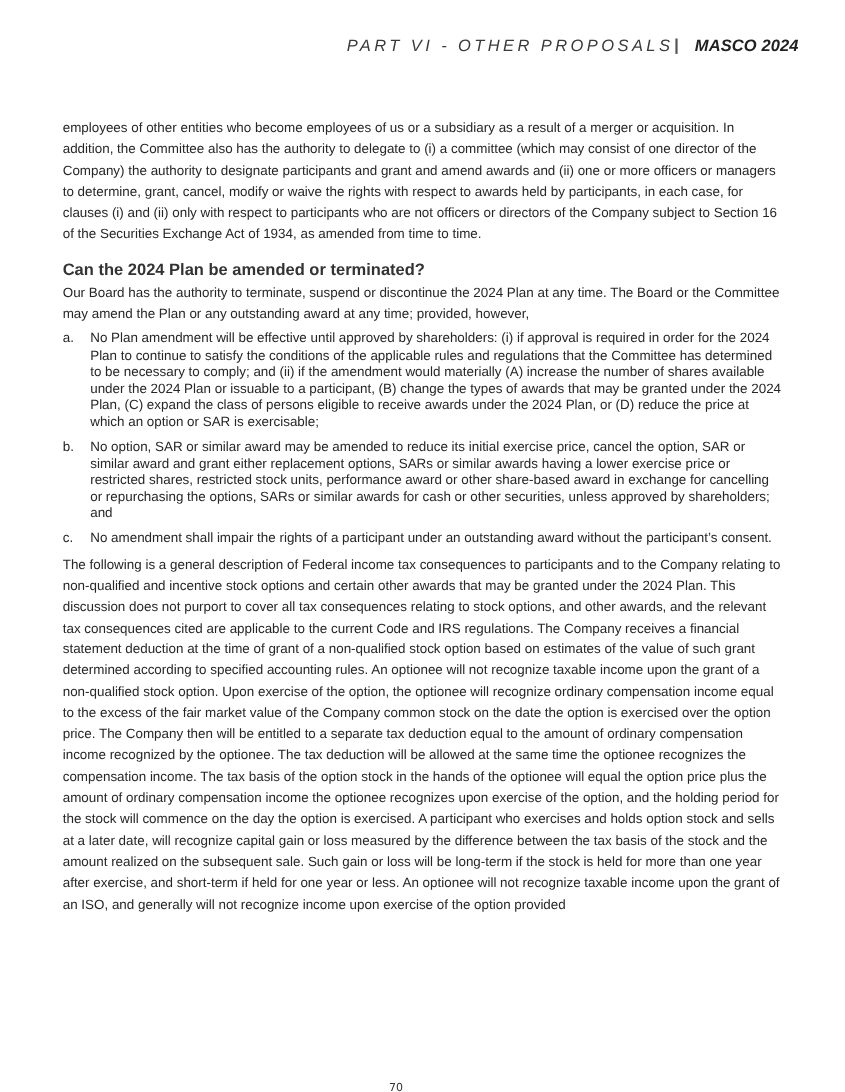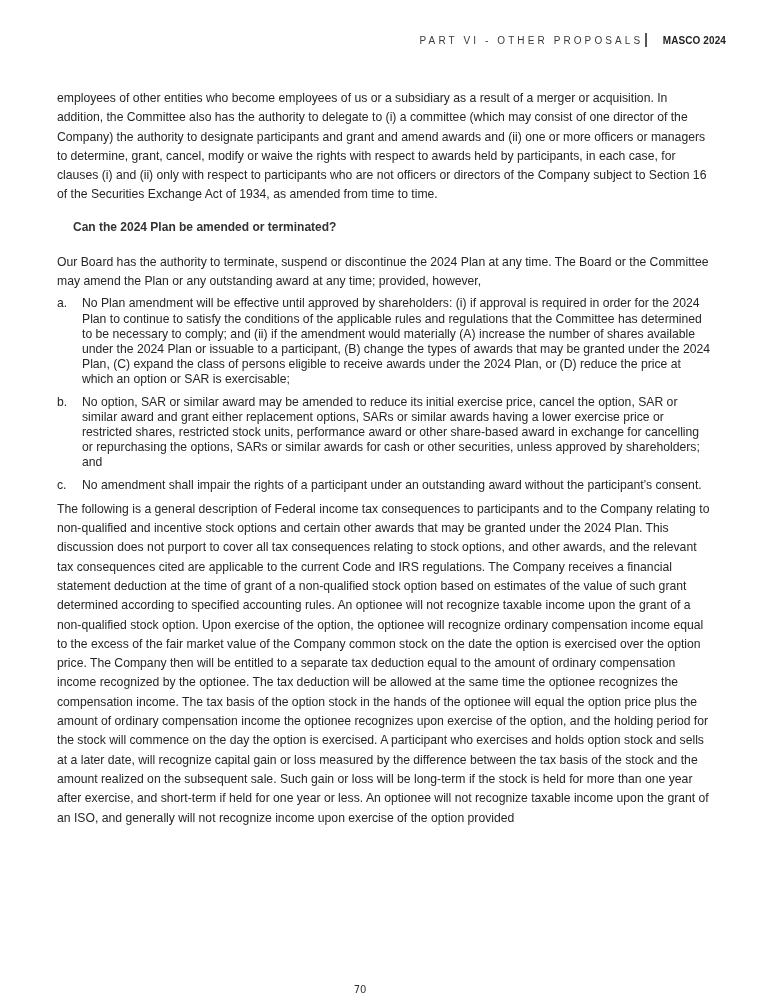--- a/index.html
+++ b/index.html
@@ -1,23 +1,23 @@
 <!DOCTYPE html>
 <html><head>
   <meta charset="utf-8">
   <style>
     html, body { margin: 0; padding: 0; background: #ffffff; }
     body { width: 768px; height: 993px; position: relative; overflow: hidden; color: #262626; font-family: "Liberation Sans", sans-serif; }
-    .header { position: absolute; top: 33px; right: 42px; display: flex; align-items: center; font-size: 10px; }
+    .header { position: absolute; top: 33px; right: 42px; display: flex; align-items: center; font-size: 15px; font-style: italic; }
     .header .section { letter-spacing: 3.1px; color: #3a3a3a; }
     .header .divider { width: 1.5px; height: 14px; background: #555; margin: 0 4px 0 2px; }
     .header .brand { font-weight: bold; color: #222; letter-spacing: 0.1px; padding-left: 12px; }
-    .content { position: absolute; left: 57px; top: 89px; width: 656px; font-size: 12.2px; }
+    .content { position: absolute; left: 57px; top: 107px; width: 656px; font-size: 12.2px; }
     p { margin: 0; line-height: 19.3px; }
-    h2 { margin: 16px; font-size: 12px; font-weight: bold; color: #333; line-height: 19px; }
+    h2 { margin: 0; font-size: 15px; font-weight: bold; color: #333; line-height: 19px; }
     .mt-h { margin-top: 13px; }
     .mt-s { margin-top: 2px; }
     ol.alpha { list-style: none; margin: 5px 0 0 0; padding: 0; }
     ol.alpha li { display: flex; line-height: 15.2px; margin-bottom: 7px; }
     ol.alpha li .marker { width: 25px; flex: none; }
     ol.alpha li .text { flex: 1; }
     .page-number { position: absolute; top: 949px; left: 0; width: 720px; text-align: center; font-family: "DejaVu Sans", sans-serif; font-size: 10px; color: #333; margin-top: 35px; }
   </style>
 </head>
 <body>

